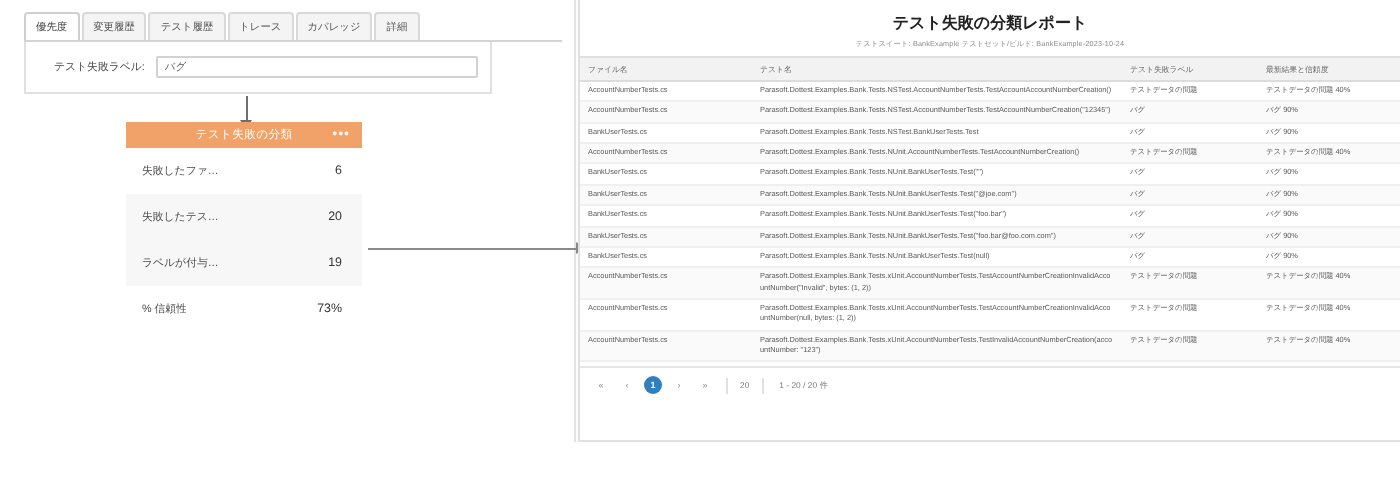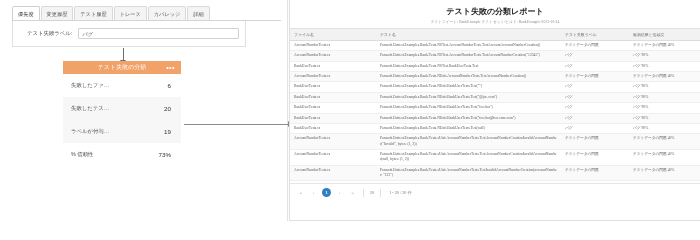--- a/index.html
+++ b/index.html
@@ -84,21 +84,21 @@
   }
   .arrow-right::after {
     content: ""; position: absolute; right: -5px; top: -3px;
     border-top: 3.5px solid transparent; border-bottom: 3.5px solid transparent;
     border-left: 5px solid #8a8a8a;
   }
 
   
   .report {
     position: absolute; left: 289px; top: 0; width: 411px; height: 221px;
-    background: #ffffff; border: 1px solid #e0e0e0; border-right: none; border-top: none; font-family: Liberation Serif, serif;
+    background: #ffffff; border: 1px solid #e0e0e0; border-right: none; border-top: none;
   }
   .report-head { padding: 6px 0 4px; text-align: center; background:#fff; }
   .report-title { font-size: 8px; font-weight: bold; color: #222; }
   .report-sub { font-size: 3.6px; color: #8b8b8b; margin-top: 3px; letter-spacing: .1px; }
 
   table.report-table { width: 100%; border-collapse: collapse; table-layout: fixed; }
   table.report-table thead th {
     background: #f2f2f2; border-top: 1px solid #e0e0e0; border-bottom: 1px solid #dcdcdc;
     font-size: 3.9px; color: #666; font-weight: normal; text-align: left;
     padding: 3px 4px; white-space: nowrap; overflow: hidden;

